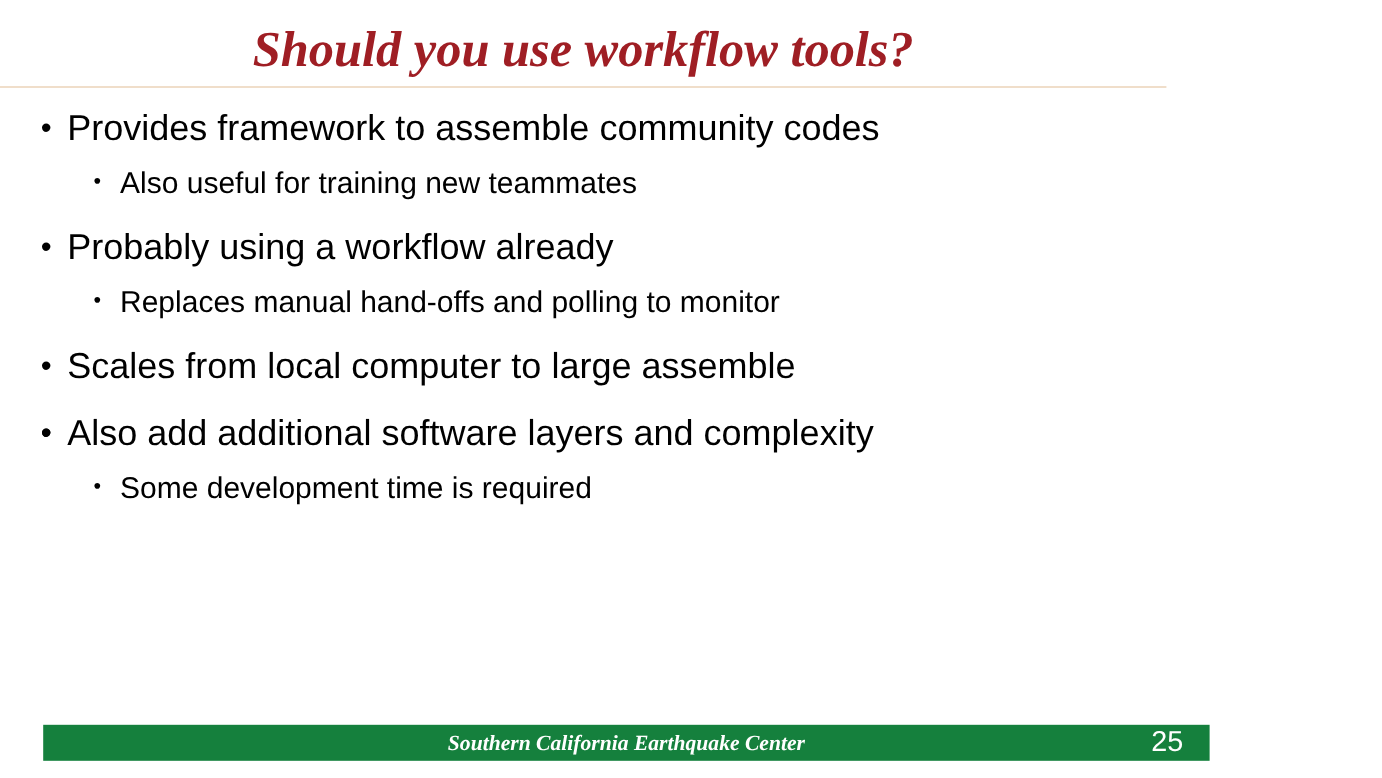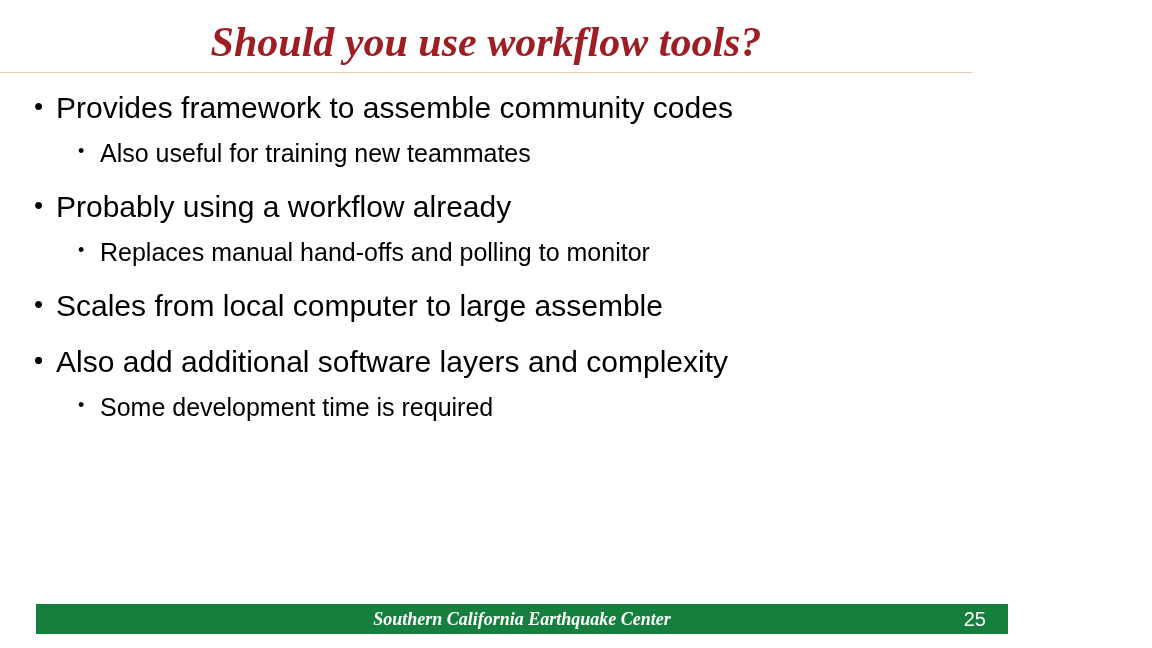--- a/index.html
+++ b/index.html
@@ -71,21 +71,21 @@
     font-weight: bold;
     font-size: 18px;
   }
   .page-number {
     position: absolute;
     right: 22px;
     color: #fff;
     font-family: Arial, sans-serif;
     font-style: normal;
     font-weight: normal;
-    font-size: 20px;
+    font-size: 24px;
   }
 </style>
 </head>
 <body>
 
 <div class="slide">
   <div class="title">Should you use workflow tools?</div>
   <div class="thin-rule"></div>
 
   <div class="content">

